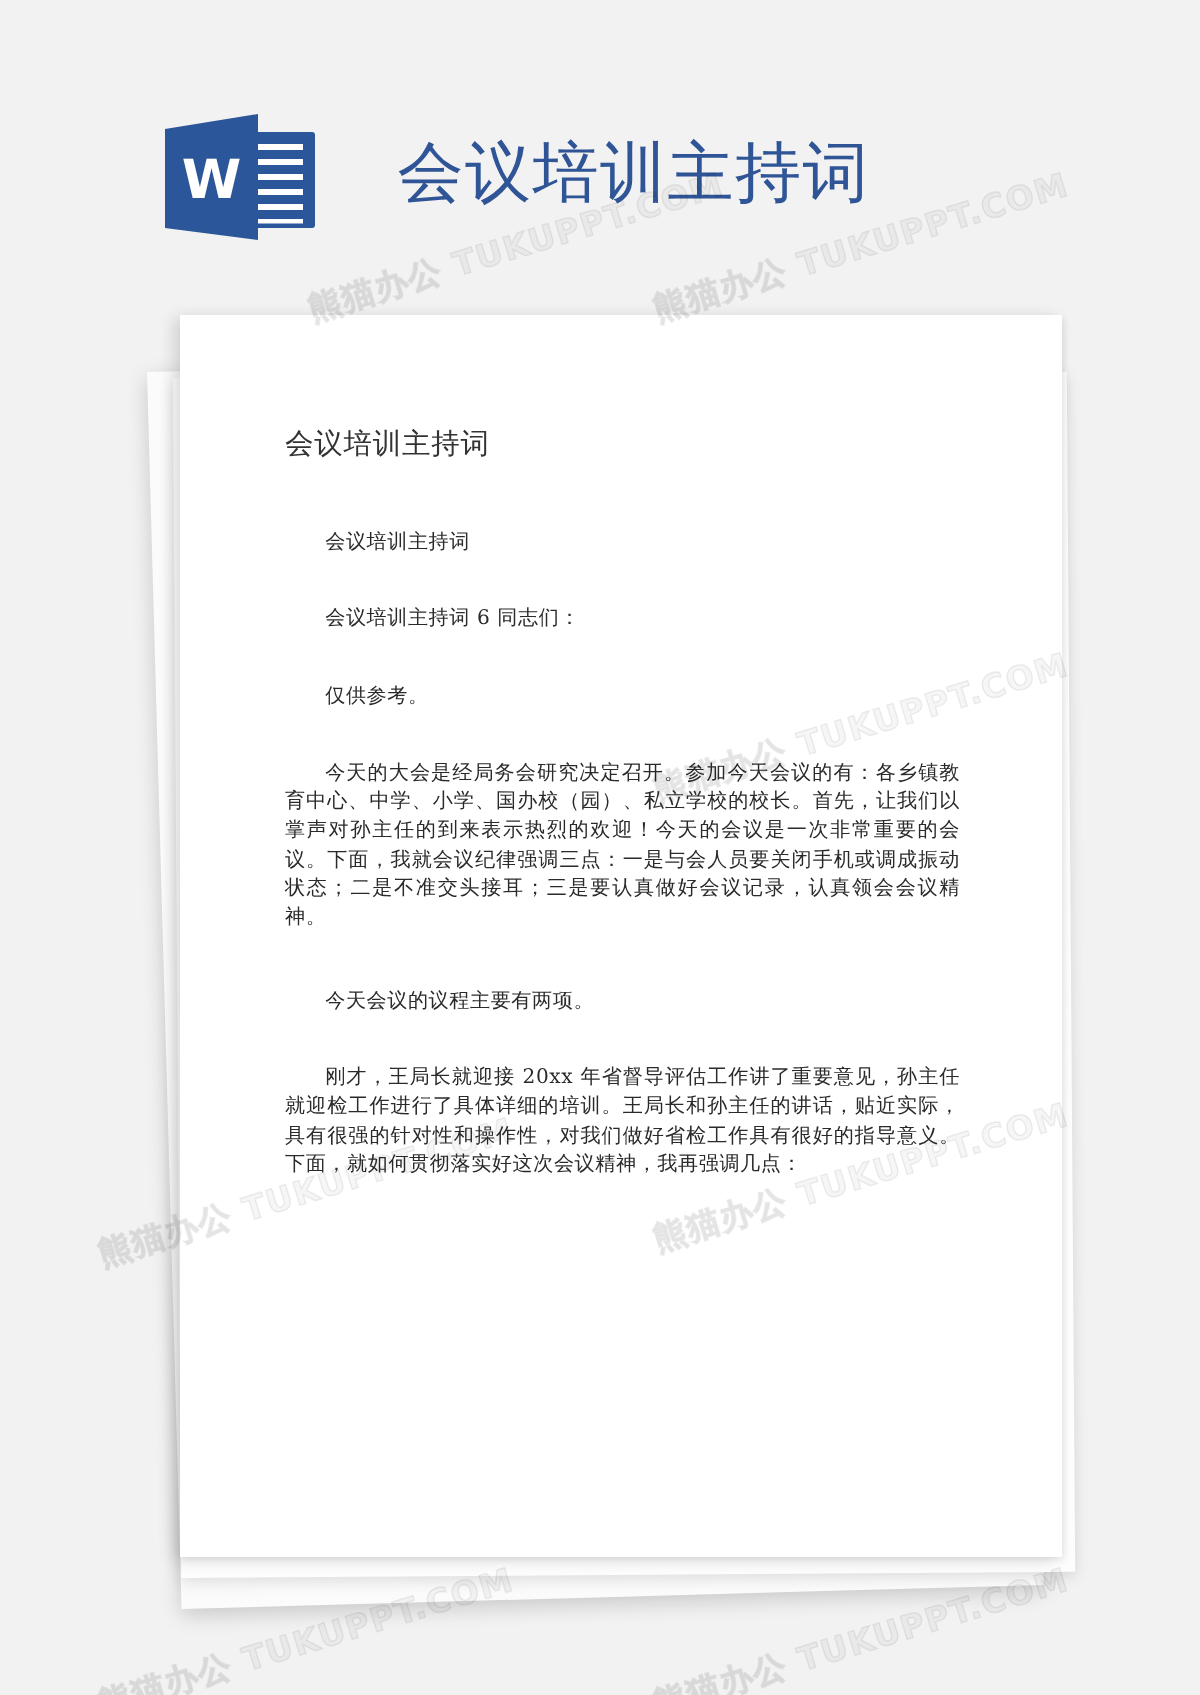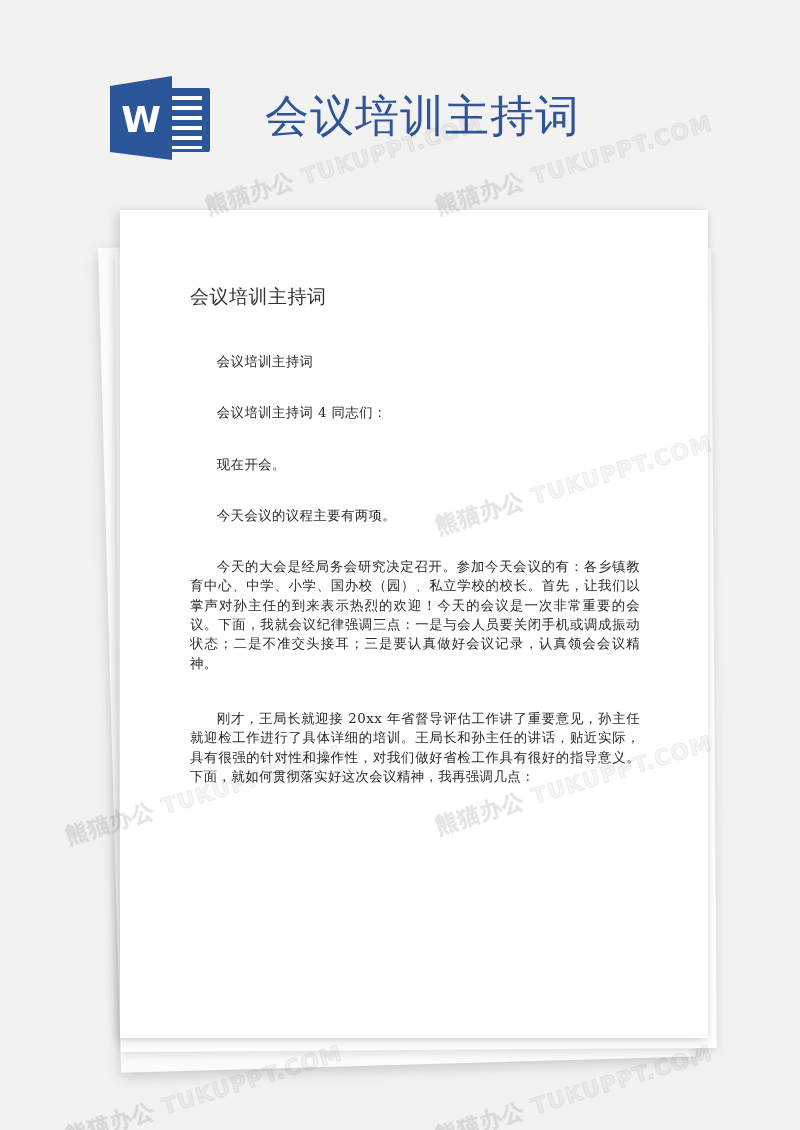--- a/index.html
+++ b/index.html
@@ -67,24 +67,24 @@
   <div class="header-title">会议培训主持词</div>
 </div>
 
 <div class="page-back2"></div>
 <div class="page-back1"></div>
 
 <div class="page">
   <div class="doc-title">会议培训主持词</div>
   <div class="body-text">
     <p class="para tight">会议培训主持词</p>
-    <p class="para tight">会议培训主持词 4 同志们：</p>
-    <p class="para tight">现在开会。</p>
+    <p class="para tight">会议培训主持词 6 同志们：</p>
+    <p class="para tight">仅供参考。</p>
+    <p class="para">今天的大会是经局务会研究决定召开。参加今天会议的有：各乡镇教育中心、中学、小学、国办校（园）、私立学校的校长。首先，让我们以掌声对孙主任的到来表示热烈的欢迎！今天的会议是一次非常重要的会议。下面，我就会议纪律强调三点：一是与会人员要关闭手机或调成振动状态；二是不准交头接耳；三是要认真做好会议记录，认真领会会议精神。</p>
     <p class="para tight">今天会议的议程主要有两项。</p>
-    <p class="para">今天的大会是经局务会研究决定召开。参加今天会议的有：各乡镇教育中心、中学、小学、国办校（园）、私立学校的校长。首先，让我们以掌声对孙主任的到来表示热烈的欢迎！今天的会议是一次非常重要的会议。下面，我就会议纪律强调三点：一是与会人员要关闭手机或调成振动状态；二是不准交头接耳；三是要认真做好会议记录，认真领会会议精神。</p>
     <p class="para">刚才，王局长就迎接 20xx 年省督导评估工作讲了重要意见，孙主任就迎检工作进行了具体详细的培训。王局长和孙主任的讲话，贴近实际，具有很强的针对性和操作性，对我们做好省检工作具有很好的指导意义。下面，就如何贯彻落实好这次会议精神，我再强调几点：</p>
 
   </div>
 </div>
 
 <div class="watermark" style="left:200px; top:150px;">熊猫办公 TUKUPPT.COM</div>
 <div class="watermark" style="left:430px; top:150px;">熊猫办公 TUKUPPT.COM</div>
 <div class="watermark" style="left:430px; top:470px;">熊猫办公 TUKUPPT.COM</div>
 <div class="watermark" style="left:60px; top:780px;">熊猫办公 TUKUPPT.COM</div>
 <div class="watermark" style="left:430px; top:770px;">熊猫办公 TUKUPPT.COM</div>

